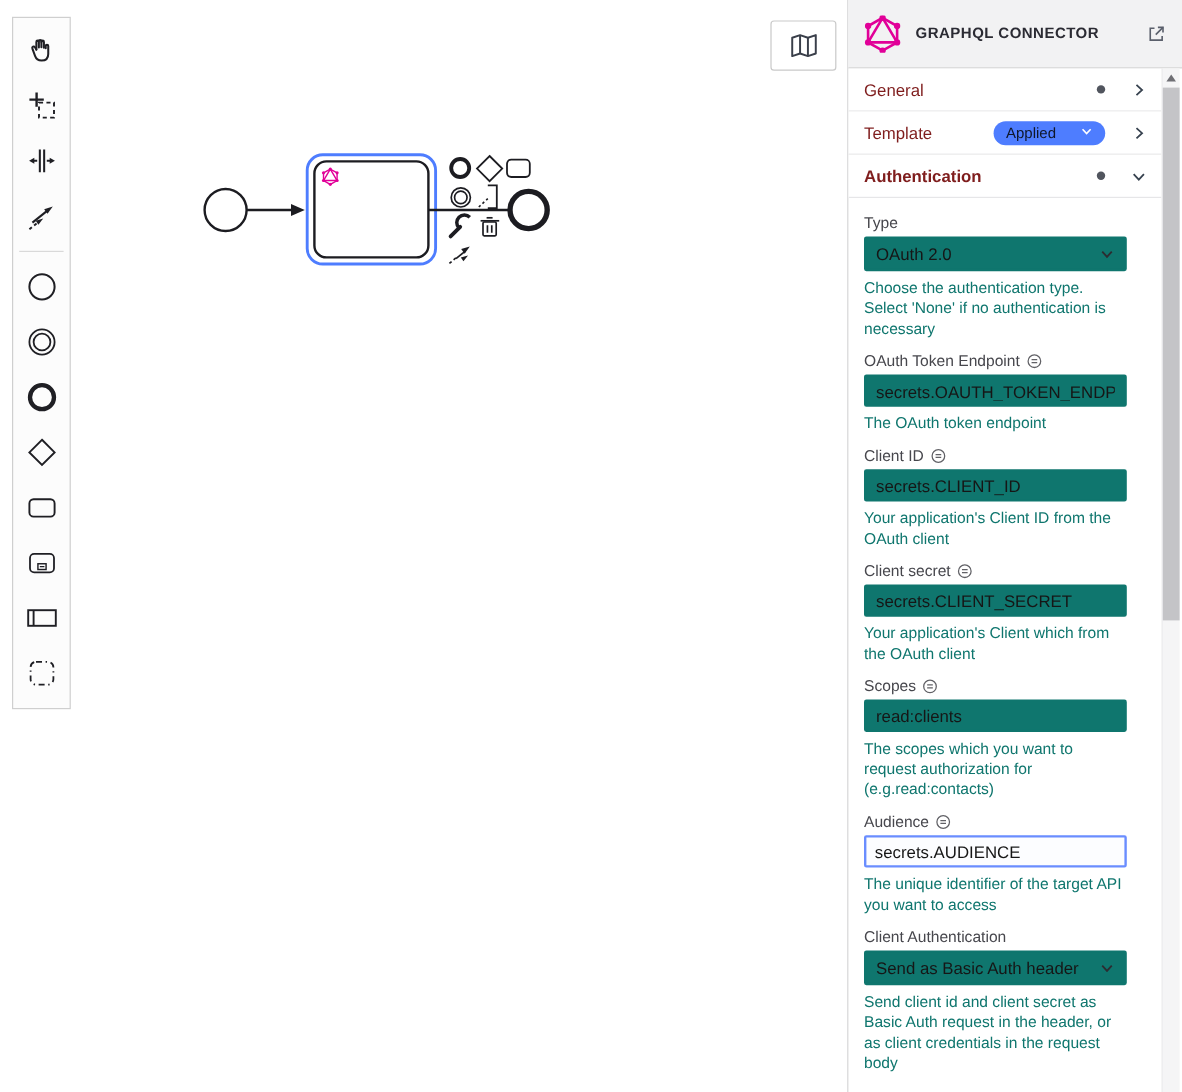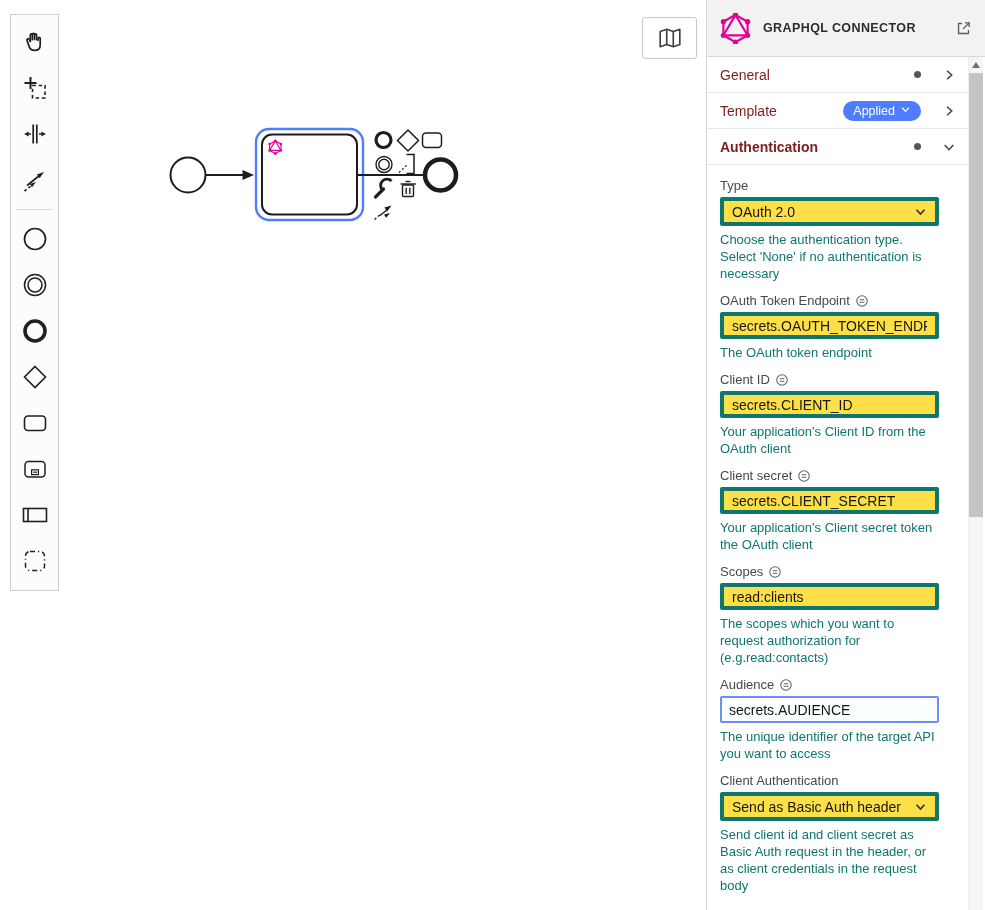--- a/index.html
+++ b/index.html
@@ -32,27 +32,27 @@
     display:flex;align-items:center;padding:0 13px}
   .panel-title{font-size:12.5px;font-weight:bold;letter-spacing:.4px;color:#2b2b33;margin-left:12px;flex:1}
   .panel-body{position:absolute;top:57px;left:0;right:17px;bottom:0;overflow:hidden}
 
   .group-row{display:flex;align-items:center;height:36px;padding:0 12px 0 13px;
     border-bottom:1px solid var(--row-border);cursor:pointer;background:#fff}
   .group-row .lbl{font-size:14px;color:#7f1d1d;flex:1}
   .group-row .lbl.bold{font-weight:bold}
   .row-right{display:flex;align-items:center;gap:21px}
   .dot{width:7px;height:7px;border-radius:50%;background:#51555e}
-  .badge{display:inline-flex;align-items:flex-start;gap:5px;background:var(--accent-blue);
-    color:#ffffff;font-size:12.5px;border-radius:12px;padding:3px 10px;cursor:pointer}
+  .badge{display:inline-flex;align-items:flex-start;gap:20px;background:var(--accent-blue);
+    color:#0f172a;font-size:12.5px;border-radius:12px;padding:3px 10px;cursor:pointer}
 
   .fields{padding:2px 0 14px 13px;width:233px}
   .field{margin-top:11px}
   .field-label{display:flex;align-items:center;gap:5px;font-size:13px;color:#47474d;margin-bottom:4px}
-  .input, .selectbox{width:219px;height:27px;background:#fde047;border:4px solid #0f766e;
+  .input, .selectbox{width:219px;height:27px;background:#0f766e;border:2px solid #0f766e;
     font-family:"Liberation Sans",sans-serif;font-size:14px;color:#161616;padding:0 8px;border-radius:2px}
   .input.focused{border:2px solid #6a8dff;background:#fcfdff;padding:0 7px}
   .selectbox{display:flex;align-items:center;justify-content:space-between;height:29px;cursor:pointer}
   .help{font-size:13px;line-height:17px;color:#0f766e;margin-top:5px;max-width:221px}
 
   
   .scrollbar{position:absolute;right:2px;top:57px;bottom:0;width:15px;background:#f5f5f6;
     border-left:1px solid #ededee}
   .scroll-up{position:absolute;top:5px;left:3px;width:0;height:0;
     border-left:4.5px solid transparent;border-right:4.5px solid transparent;border-bottom:6px solid #6f6f74}
@@ -330,21 +330,21 @@
 
         <div class="field">
           <div class="field-label">
             <span>Client secret</span>
             <svg width="14" height="14" viewBox="0 0 16 16">
               <circle cx="8" cy="8" r="6" fill="none" stroke="#616166" stroke-width="1.2"></circle>
               <path d="M5.3 6.6 H10.7 M5.3 9.4 H10.7" stroke="#616166" stroke-width="1.2"></path>
             </svg>
           </div>
           <input class="input" value="secrets.CLIENT_SECRET" style="">
-          <p class="help">Your application's Client secret token the OAuth client</p>
+          <p class="help">Your application's Client which from the OAuth client</p>
         </div>
 
         <div class="field">
           <div class="field-label">
             <span>Scopes</span>
             <svg width="14" height="14" viewBox="0 0 16 16">
               <circle cx="8" cy="8" r="6" fill="none" stroke="#616166" stroke-width="1.2"></circle>
               <path d="M5.3 6.6 H10.7 M5.3 9.4 H10.7" stroke="#616166" stroke-width="1.2"></path>
             </svg>
           </div>

